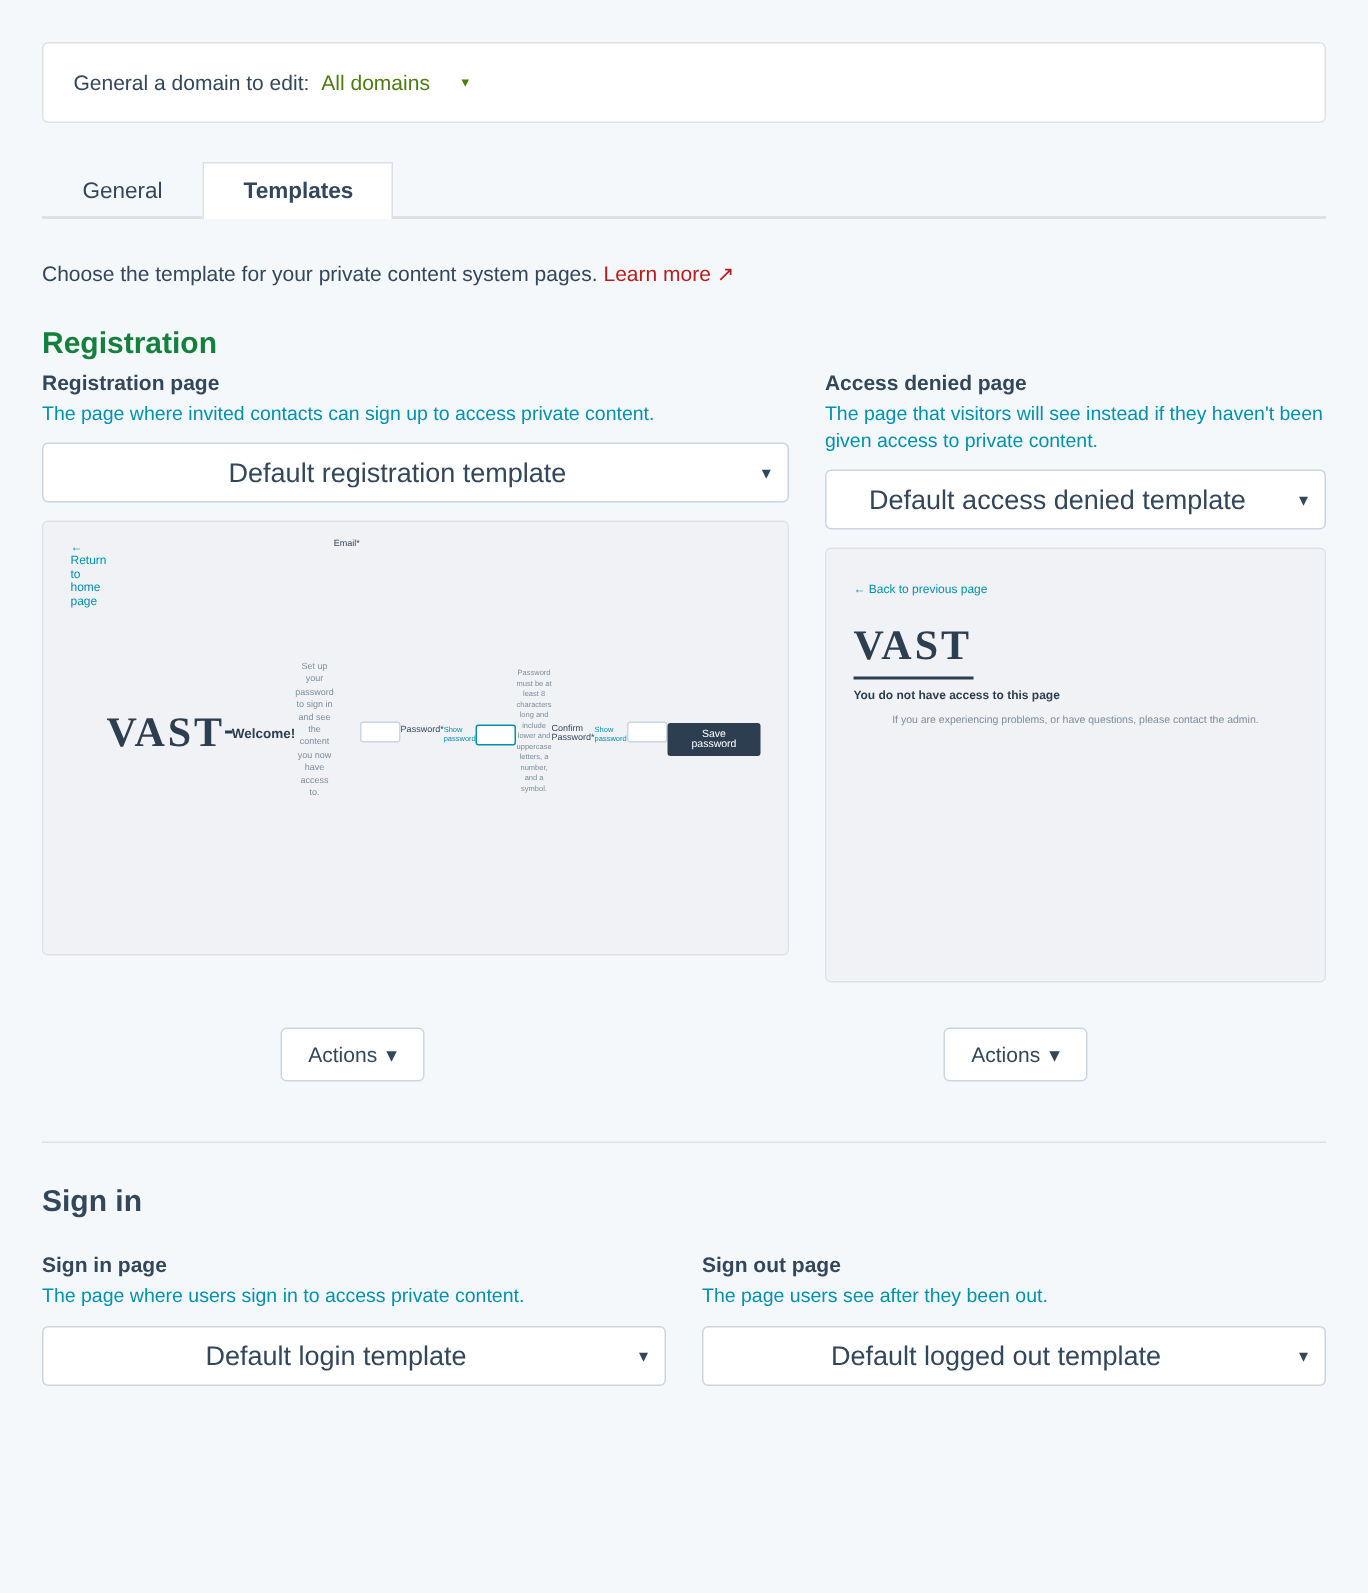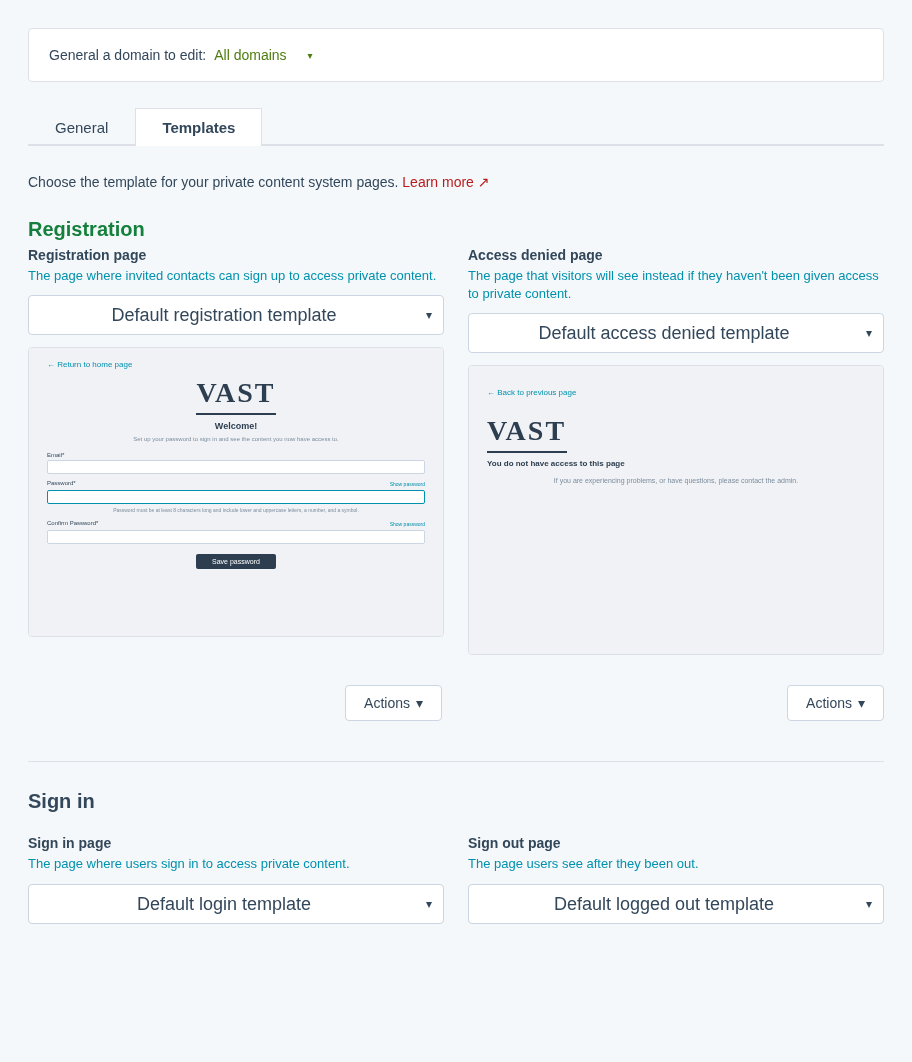--- a/index.html
+++ b/index.html
@@ -137,21 +137,21 @@
       height: 290px;
       display: flex;
       align-items: stretch;
       justify-content: stretch;
     }
     .preview-inner {
       width: 100%;
       height: 100%;
       background: #f0f2f5;
       display: flex;
-      flex-direction: column;
+      flex-direction: row;
       align-items: center;
       padding: 12px 18px 14px 18px;
       overflow: hidden;
     }
     .preview-back-link {
       font-size: 8px;
       color: #0091ae;
       align-self: flex-start;
       margin-bottom: 8px;
     }
@@ -249,21 +249,21 @@
     }
     .preview-access-msg {
       font-size: 7px;
       color: #7c8d9e;
       text-align: center;
       margin-bottom: 6px;
       line-height: 1.5;
     }
     .actions-row {
       display: flex;
-      justify-content: flex-end;
+      justify-content: center;
       margin-top: 10px;
       margin-bottom: 30px;
     }
     .actions-btn {
       display: flex;
       align-items: center;
       gap: 6px;
       padding: 9px 18px;
       border: 1px solid #cbd6e2;
       border-radius: 4px;

